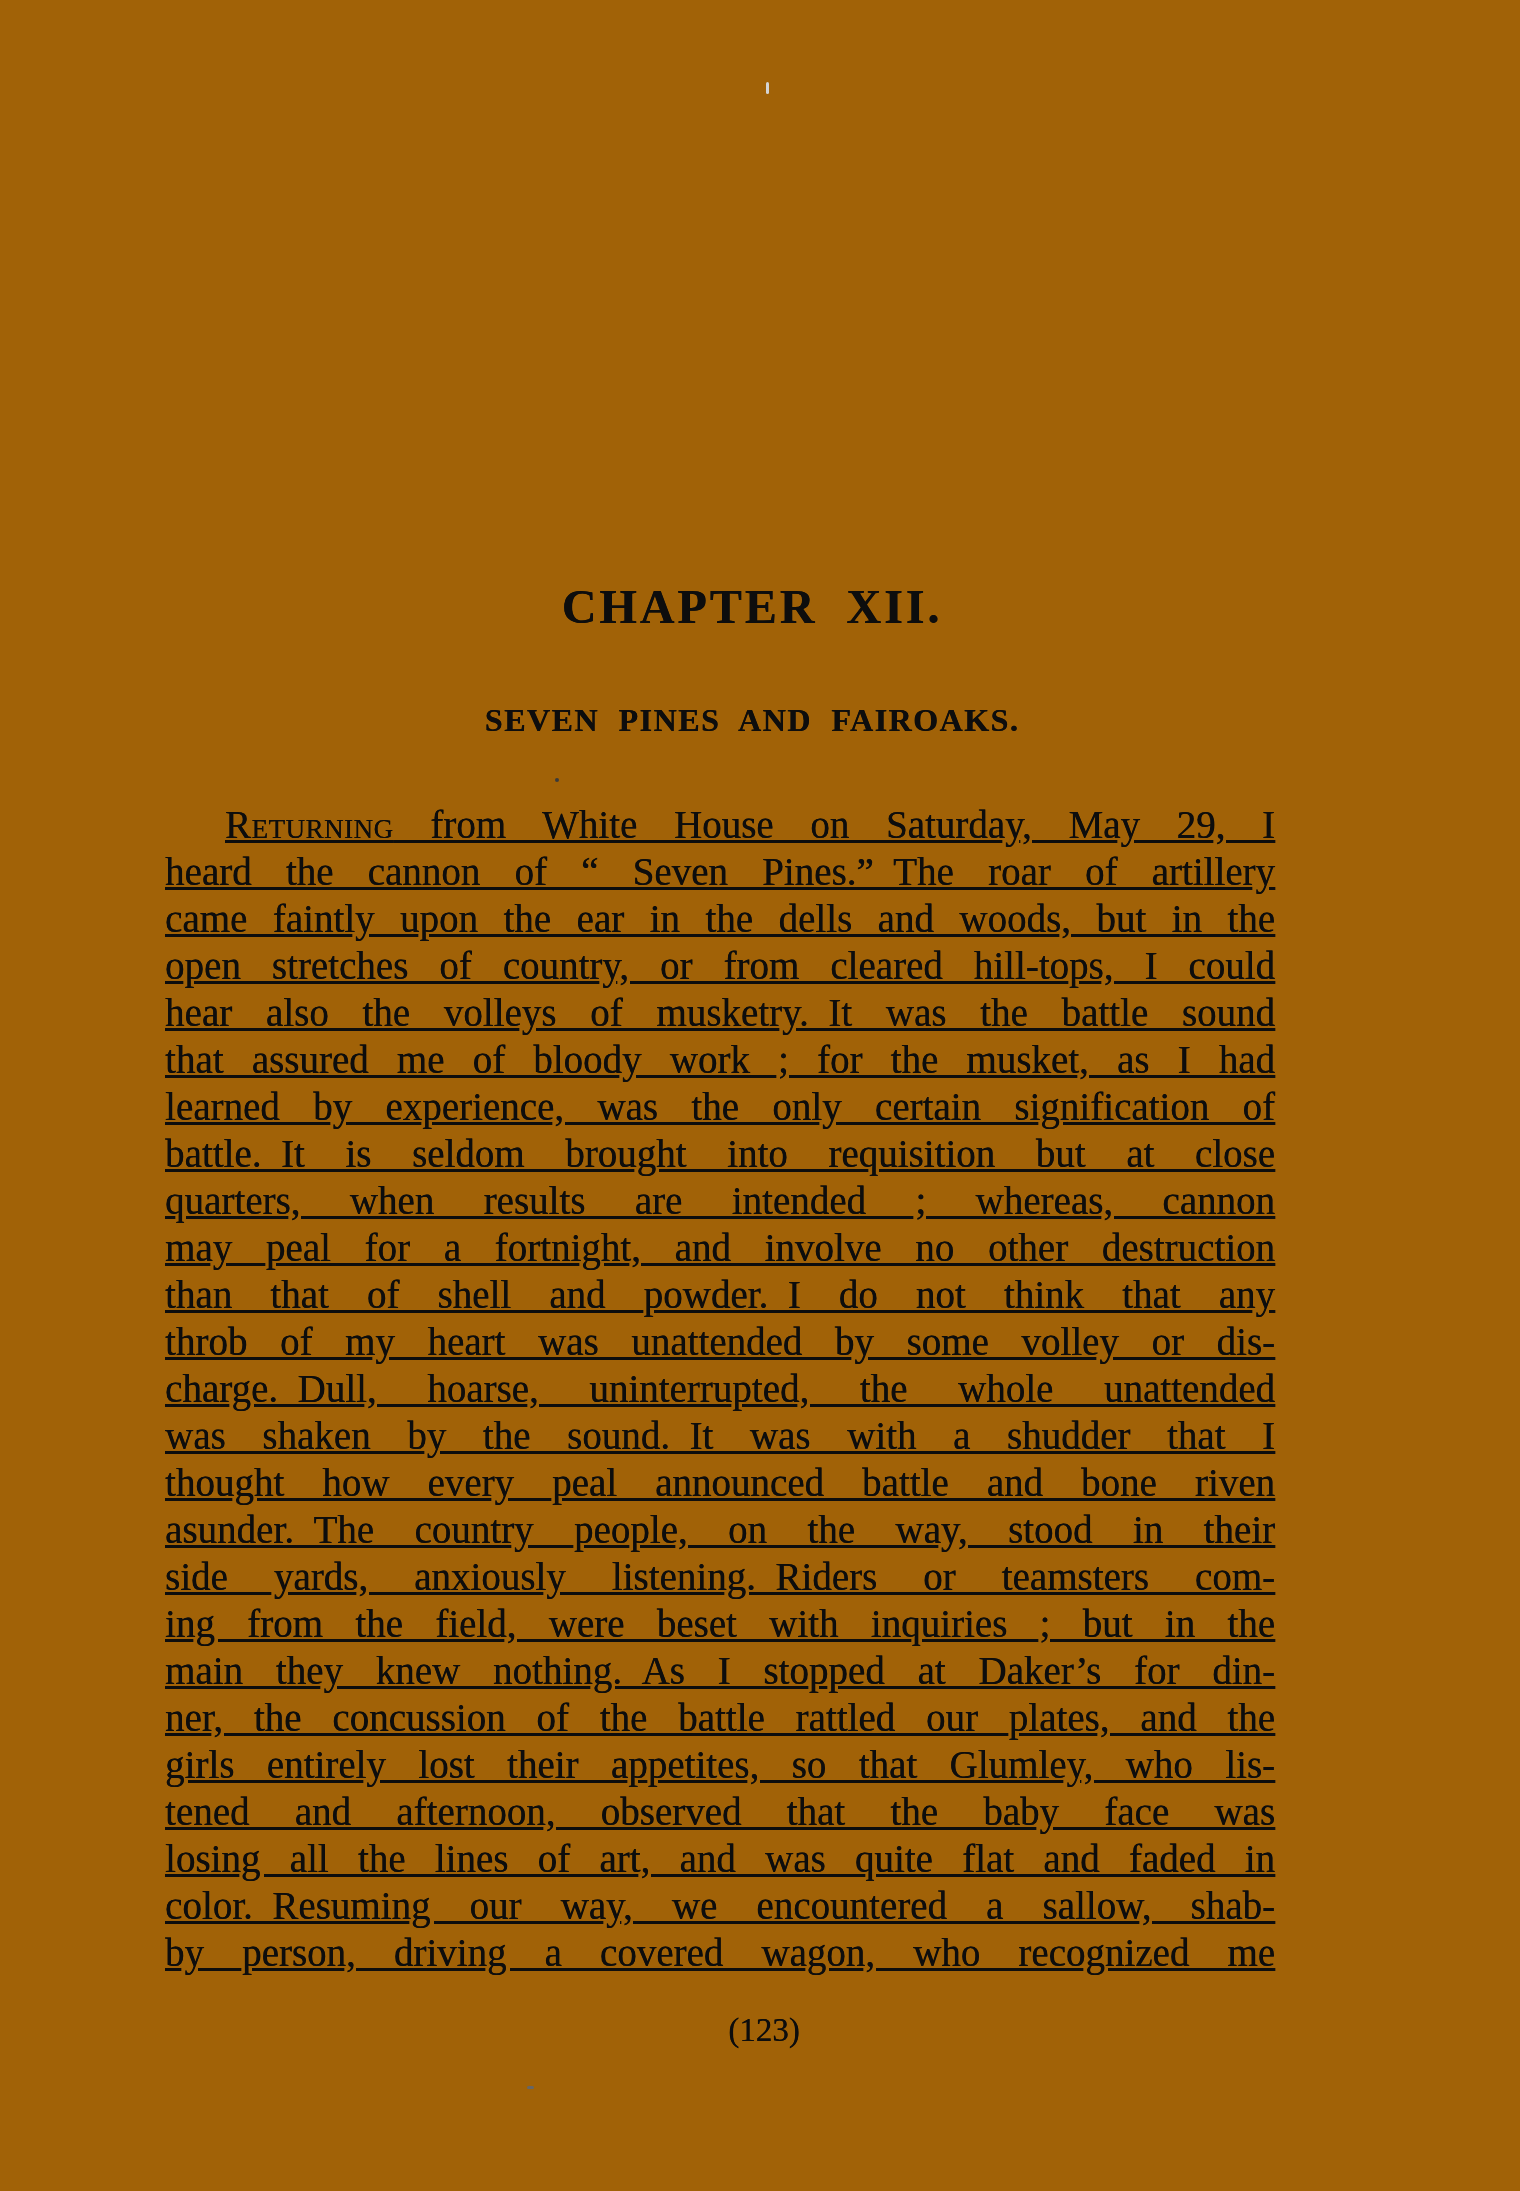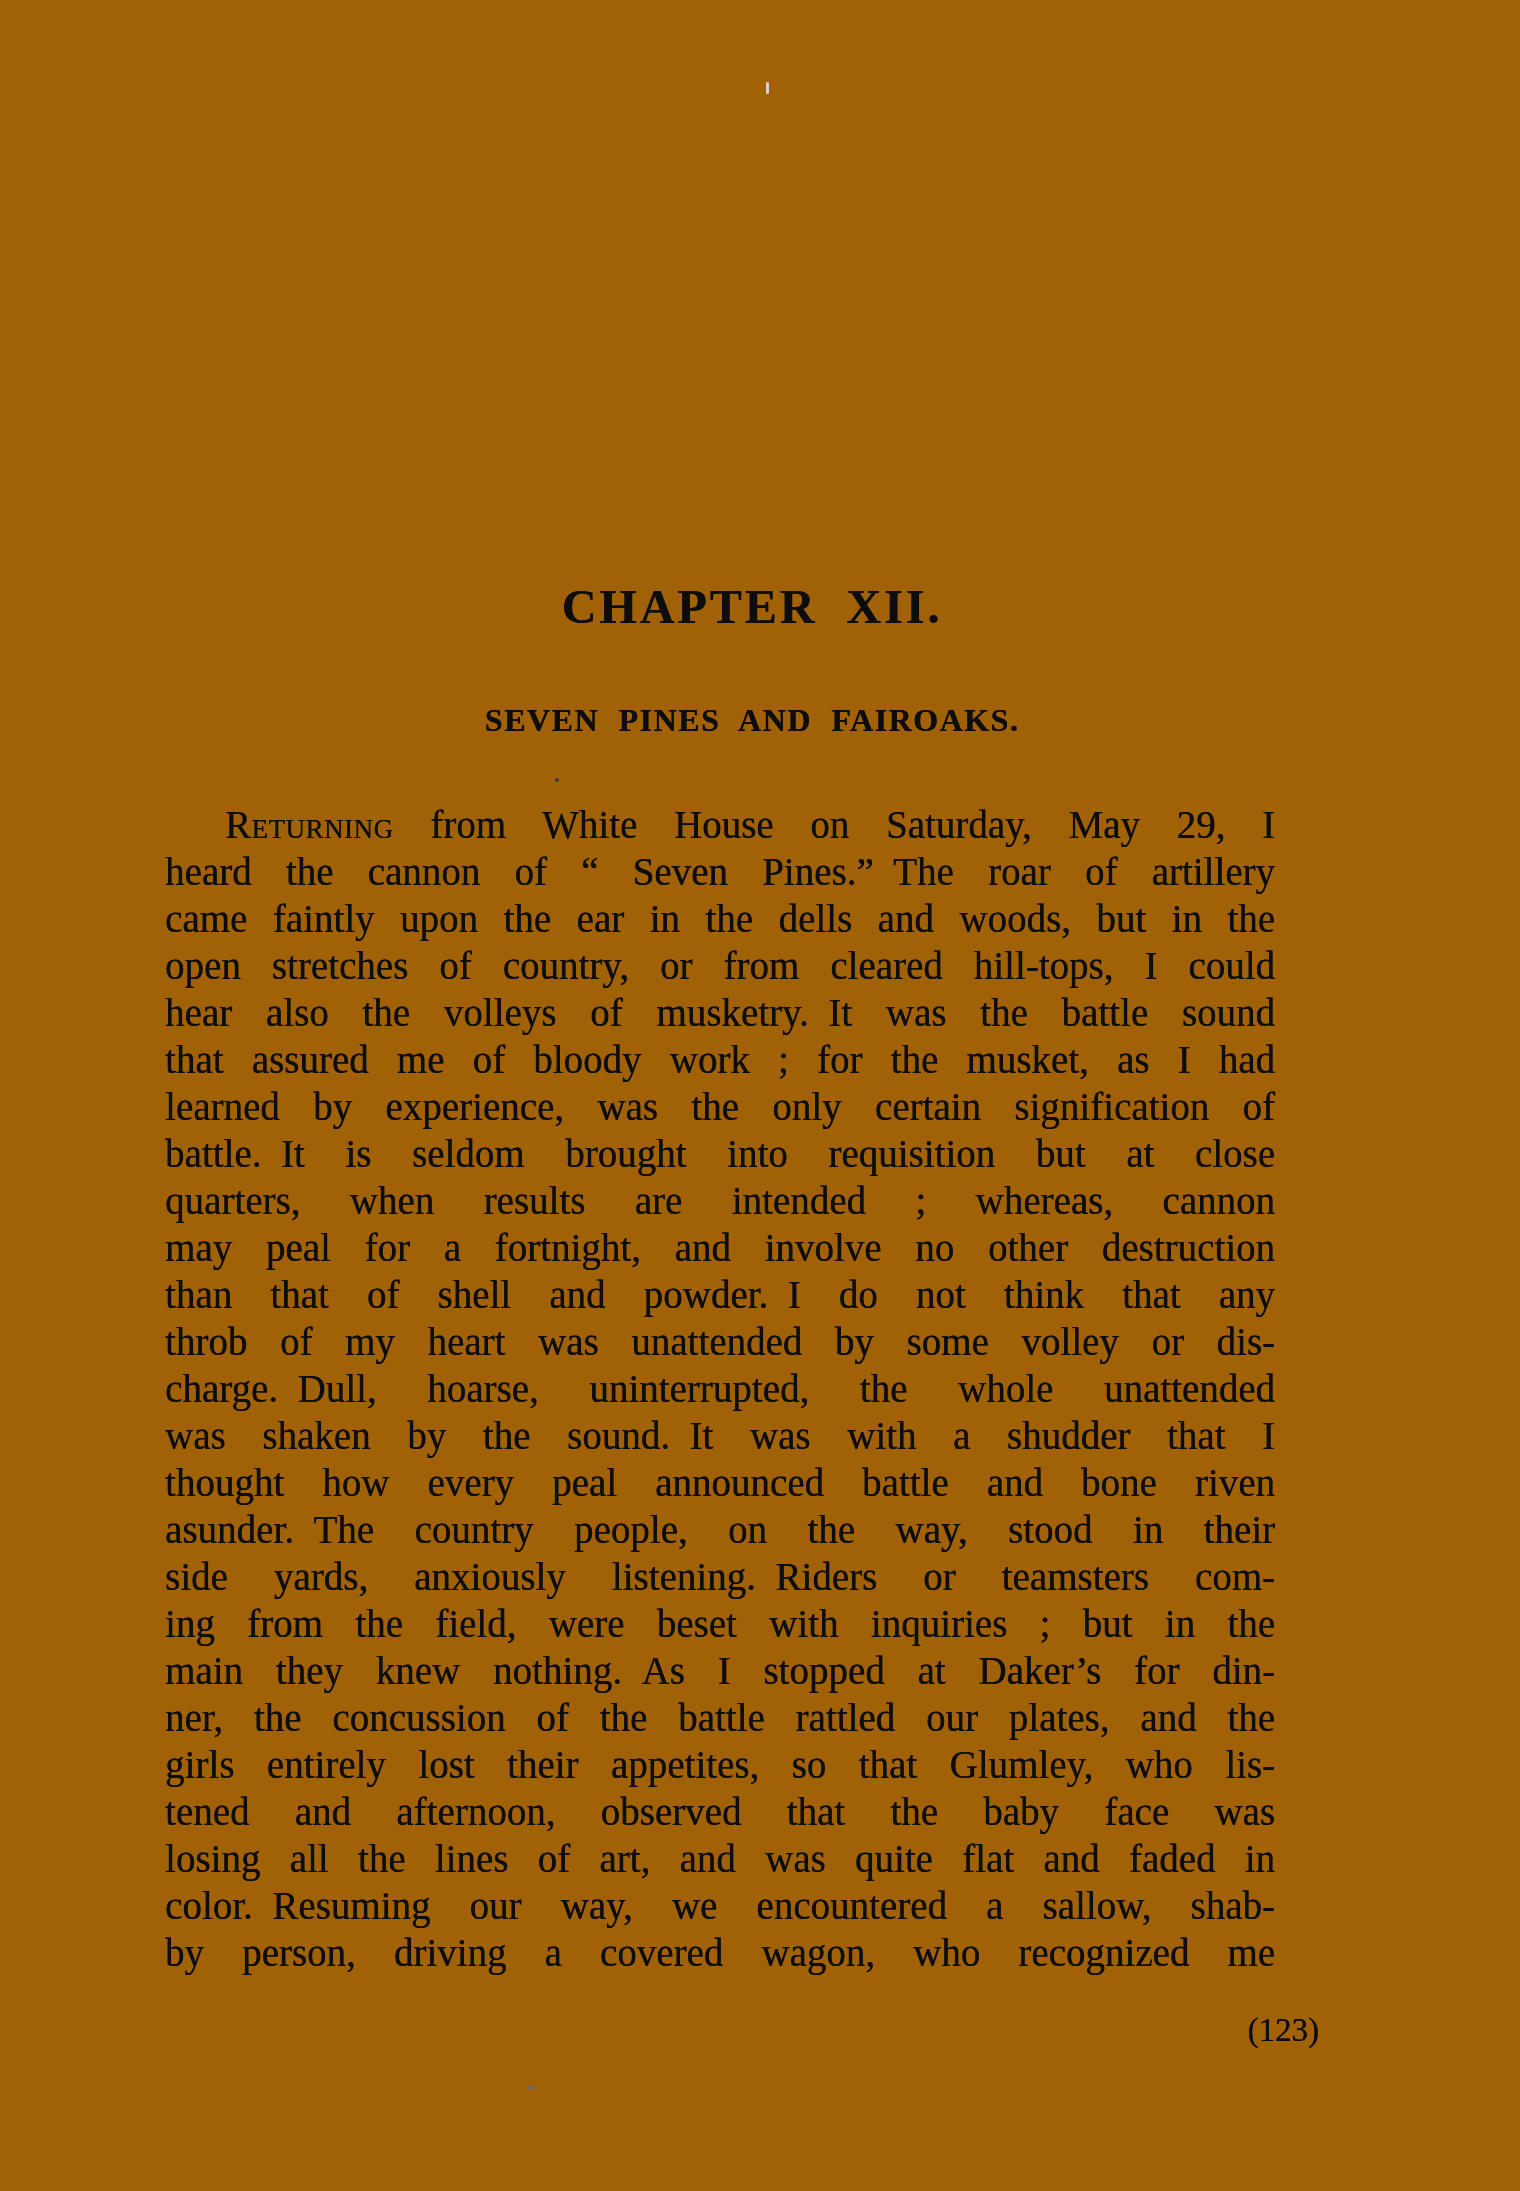--- a/index.html
+++ b/index.html
@@ -40,38 +40,39 @@
     line-height: 36px;
     text-shadow: 0.4px 0 0 currentColor;
   }
   .body-text {
     position: absolute;
     top: 801px;
     left: 165px;
     width: 1110px;
     font-size: 39px;
     text-shadow: 0.35px 0 0 currentColor;
+    text-decoration: underline;
   }
   .line {
     height: 47px;
     line-height: 47px;
     text-align: justify;
     text-align-last: justify;
     text-justify: inter-word;
     white-space: normal;
   }
   .line.first { padding-left: 60px; }
   .sc { font-variant: small-caps; letter-spacing: 0.5px; }
   .folio {
     position: absolute;
     top: 2012px;
     left: 165px;
     width: 1110px;
     padding-left: 44px;
-    text-align: right;
+    text-align: center;
     font-size: 33px;
     line-height: 36px;
     text-shadow: 0.3px 0 0 currentColor;
   }
   .speck { position: absolute; background: #555; border-radius: 50%; }
   .speck-top { left: 766px; top: 82px; width: 3px; height: 12px; background: #d4d4d4; border-radius: 2px; }
   .speck-mid { left: 555px; top: 778px; width: 4px; height: 4px; background: #3a3a3a; }
   .speck-bottom { left: 527px; top: 2086px; width: 7px; height: 3px; background: #666; border-radius: 2px; }
 </style>
 </head>

